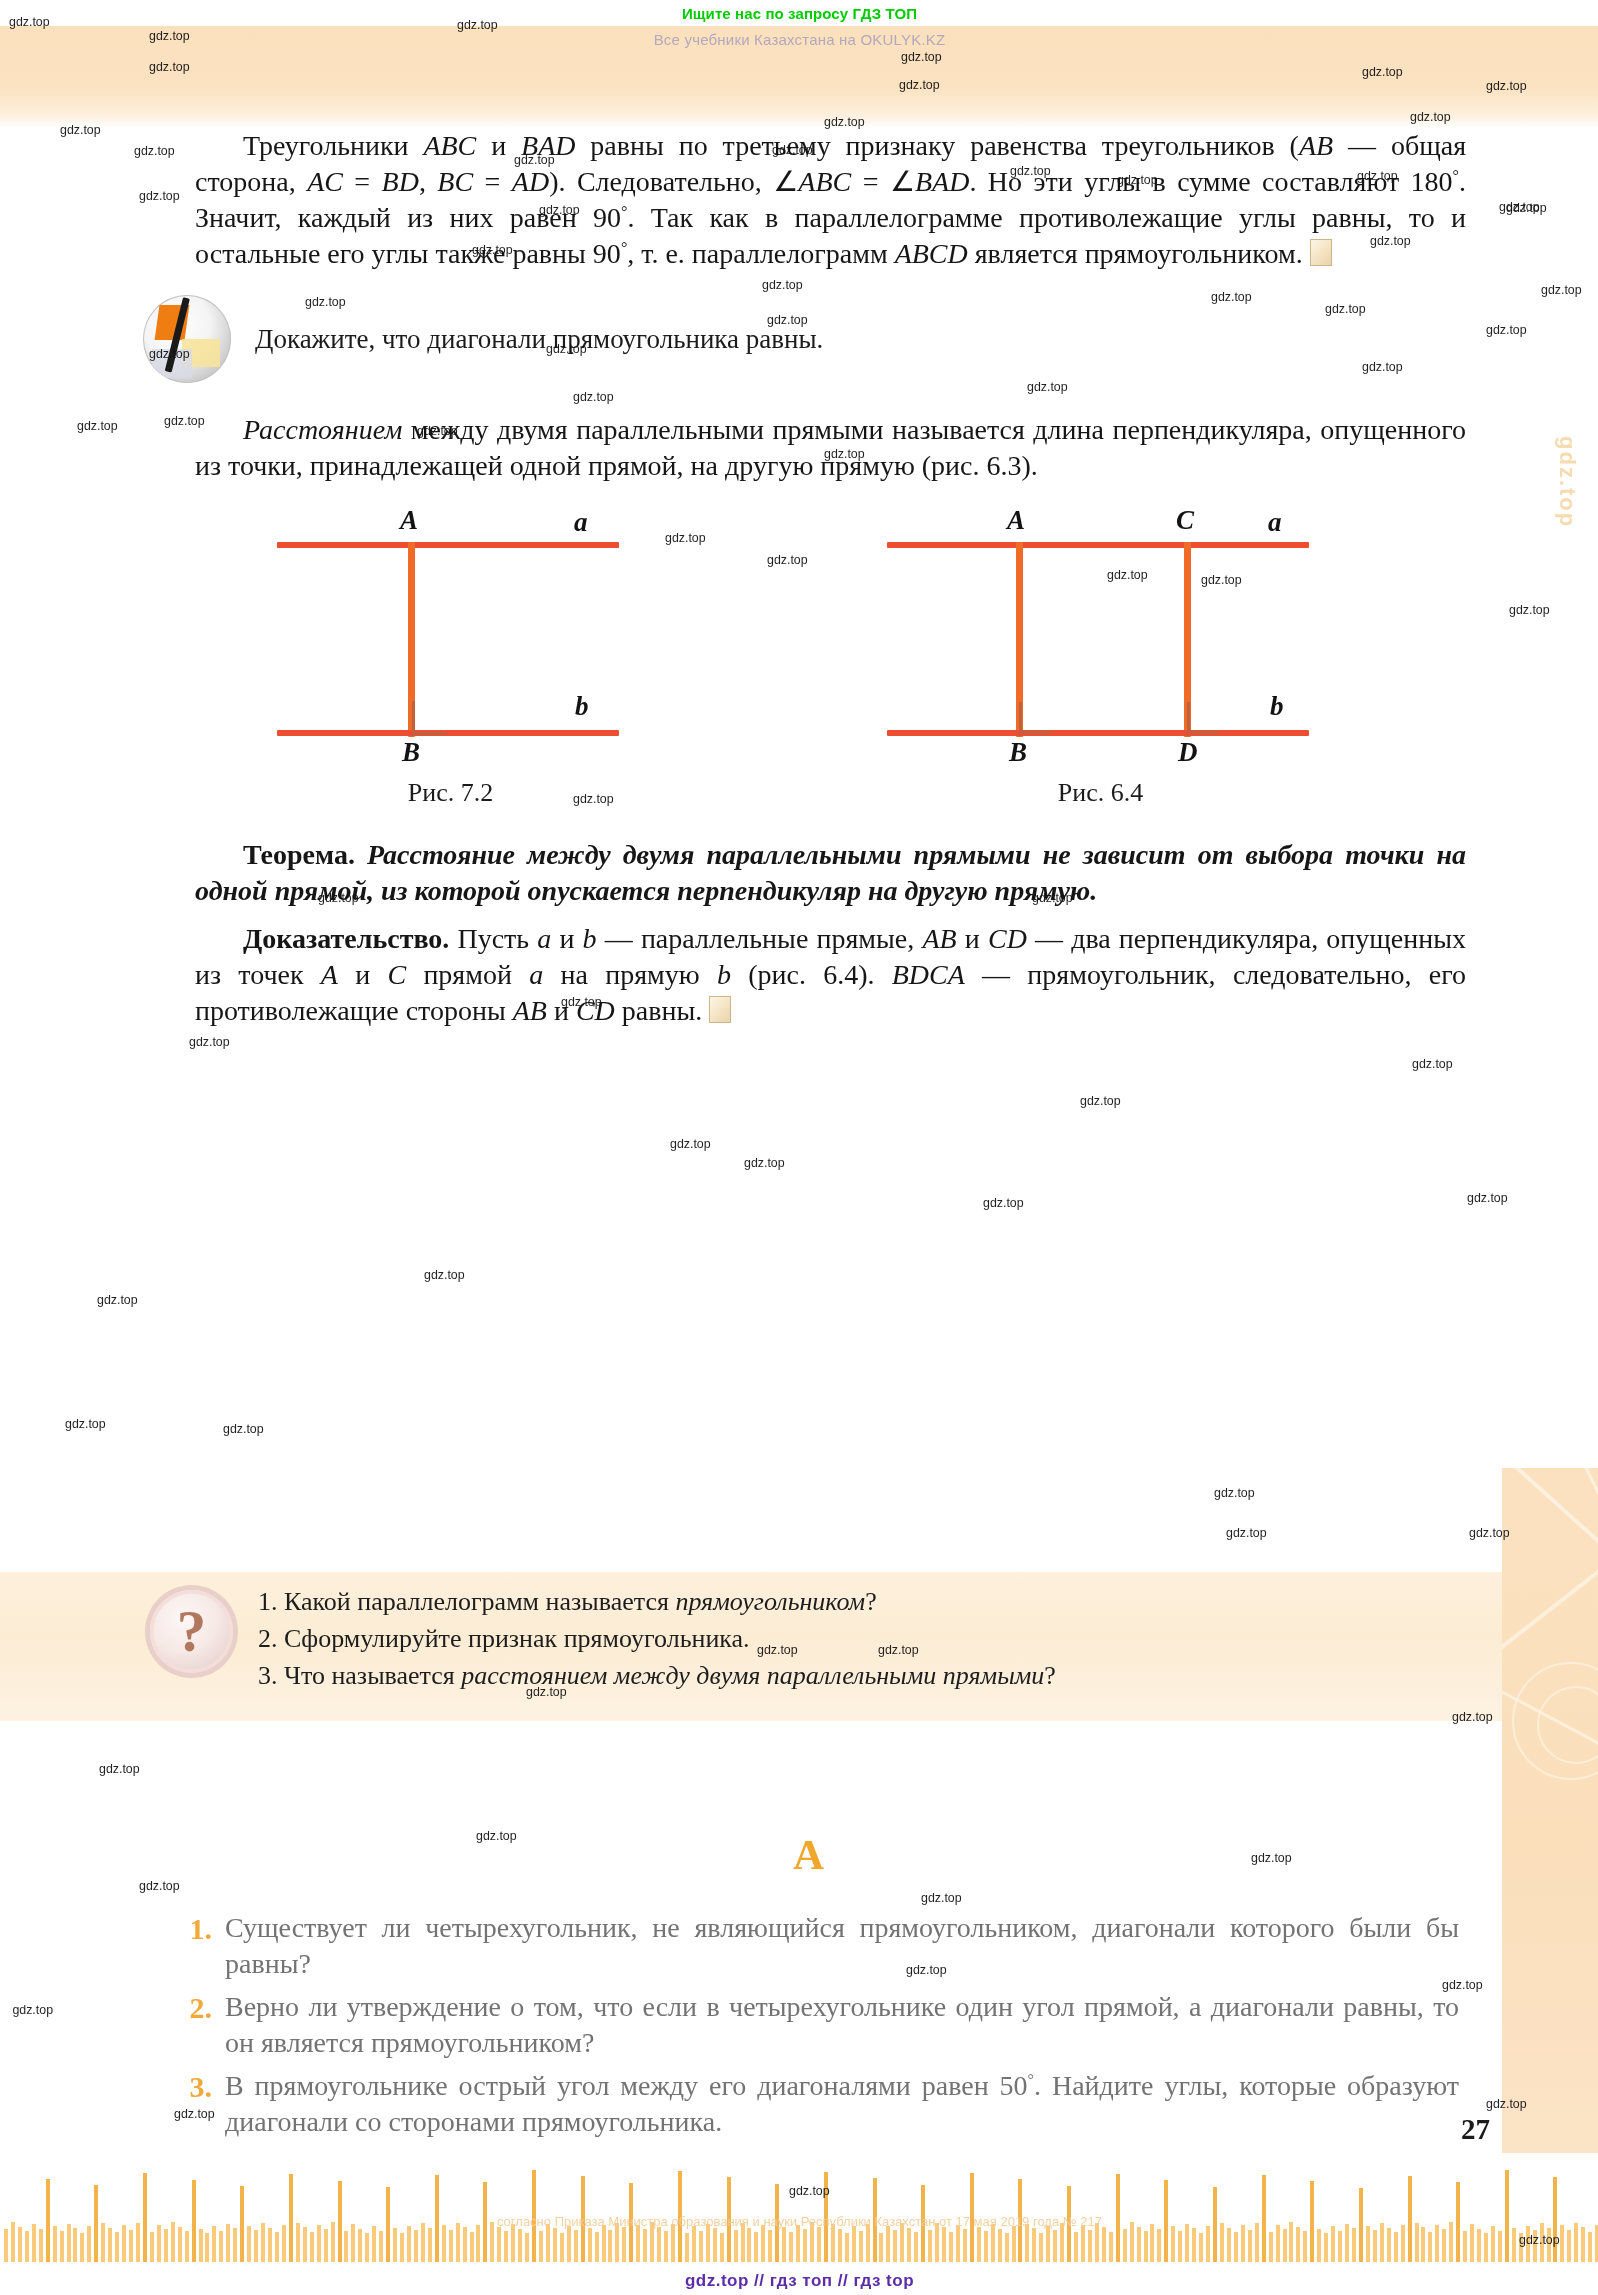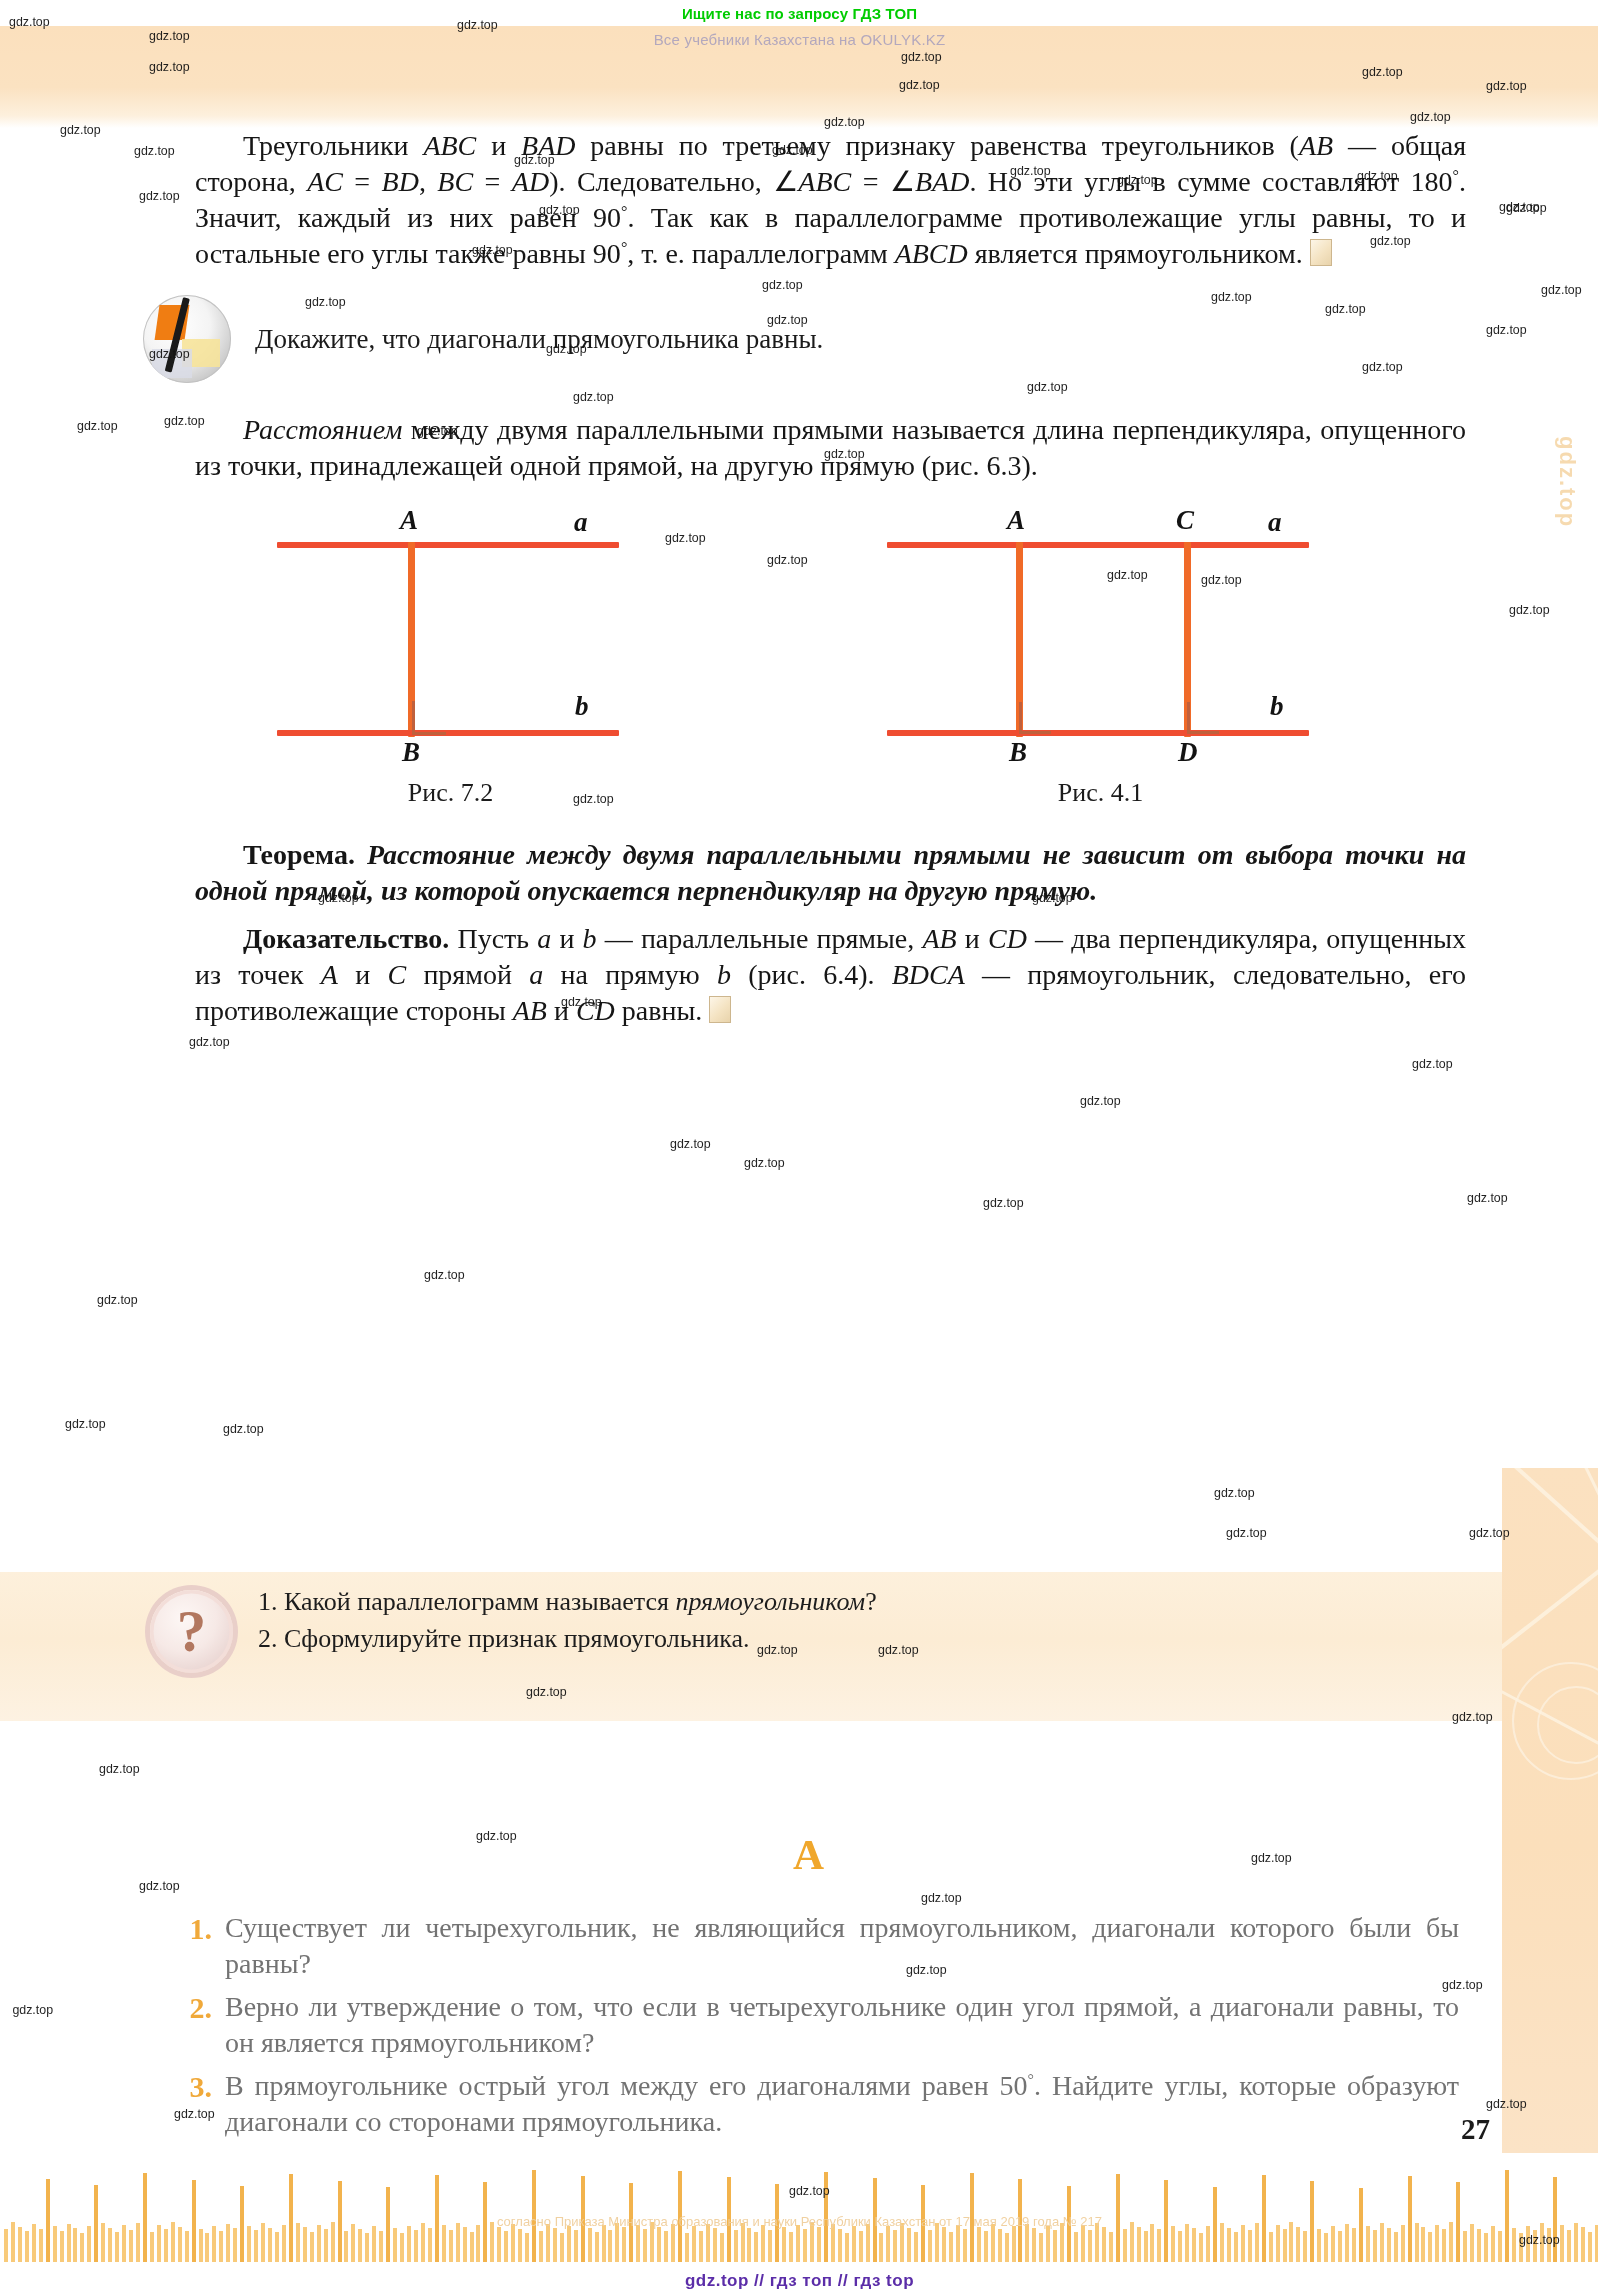--- a/index.html
+++ b/index.html
@@ -262,21 +262,21 @@
         <div class="vline" style="left:302px;top:36px;height:195px;"></div>
         <div class="hline" style="left:5px;top:224px;width:422px;"></div>
         <div class="rang" style="left:137px;top:196px;width:29px;height:29px;"></div>
         <div class="rang" style="left:305px;top:196px;width:29px;height:29px;"></div>
         <span class="lbl" style="left:125px;top:-1px;">A</span>
         <span class="lbl" style="left:294px;top:-1px;">C</span>
         <span class="lbl" style="left:386px;top:1px;">a</span>
         <span class="lbl" style="left:127px;top:231px;">B</span>
         <span class="lbl" style="left:296px;top:231px;">D</span>
         <span class="lbl" style="left:388px;top:185px;">b</span>
-        <div class="fig-cap" style="top:272px;">Рис. 4.1</div>
+        <div class="fig-cap" style="top:272px;">Рис. 6.4</div>
       </div>
     </div>
 
     <p class="para indent" style="margin-top:23px;">
       <b>Теорема.</b>
       <i><b>Расстояние между двумя параллельными прямыми не зависит от выбора точки на одной прямой, из которой опускается перпендикуляр на другую прямую.</b></i>
     </p>
 
     <p class="para indent" style="margin-top:12px;">
       <b>Доказательство.</b>
@@ -284,20 +284,21 @@
     </p>
   </div>
 
   <div class="q-block">
     <div class="q-icon">
         <span>?</span>
       </div>
     <div class="q-list">
       <div class="q-item">1. Какой параллелограмм называется <i>прямоугольником</i>?</div>
       <div class="q-item">2. Сформулируйте признак прямоугольника.</div>
+      <div class="q-item">3. Что называется <i>расстоянием между двумя параллельными прямыми</i>?</div>
     </div>
   </div>
 
   <div class="letter-A">А</div>
 
   <div class="prob-list">
     <div class="prob">
       <div class="prob-num">1.</div>
       <div class="prob-body">Существует ли четырехугольник, не являющийся прямоугольником, диагонали которого были бы равны?</div>
     </div>

